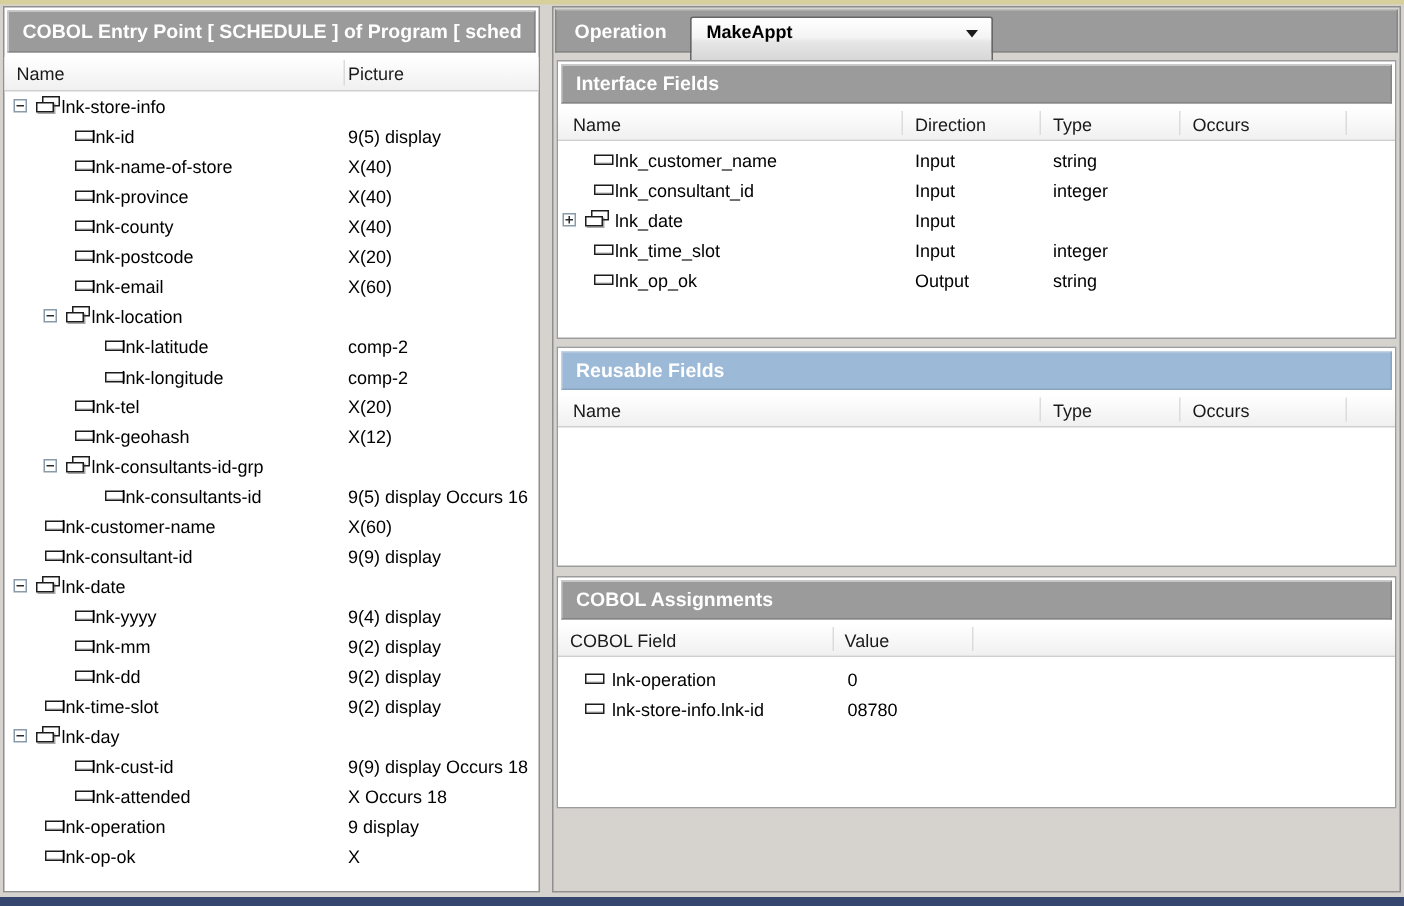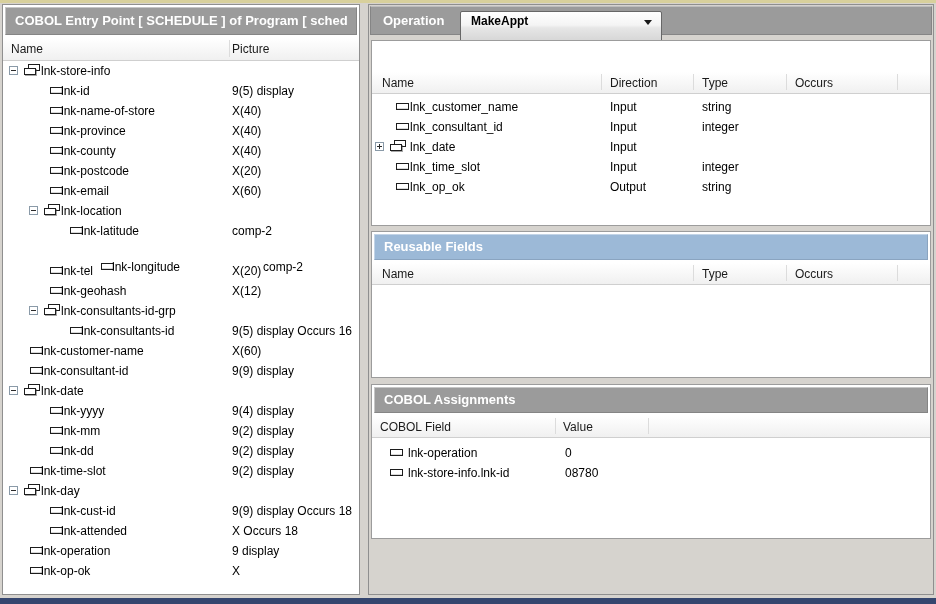--- a/index.html
+++ b/index.html
@@ -127,21 +127,21 @@
             <div class="g-back"></div>
             <div class="g-front"></div>
           </div>
           <div class="lbl" style="left: 58px;">lnk-location</div>
         </div>
         <div class="trow" style="top: 160px;">
           <div class="licon" style="left: 67px;"></div>
           <div class="lbl" style="left: 78px;">lnk-latitude</div>
           <div class="lbl" style="left: 229px;">comp-2</div>
         </div>
-        <div class="trow" style="top: 196px; margin-left: 31px;">
+        <div class="trow" style="top: 181px;">
           <div class="licon" style="left: 67px;"></div>
           <div class="lbl" style="left: 78px;">lnk-longitude</div>
           <div class="lbl" style="left: 229px;">comp-2</div>
         </div>
         <div class="trow" style="top: 200px;">
           <div class="licon" style="left: 47px;"></div>
           <div class="lbl" style="left: 58px;">lnk-tel</div>
           <div class="lbl" style="left: 229px;">X(20)</div>
         </div>
         <div class="trow" style="top: 220px;">
@@ -240,20 +240,21 @@
   <div id="right-panel" class="panel">
     <div class="opbar">
       <div class="op-label">Operation</div>
       <div class="combobox">
         <div class="combo-value">MakeAppt</div>
         <div class="combo-arrow"></div>
       </div>
     </div>
 
     <div class="section" id="sec-if">
+      <div class="titlebar sect">Interface Fields</div>
       <div class="colhead sect-colhead">
         <div class="ct" style="left:10px">Name</div>
         <div class="ct" style="left:238px">Direction</div>
         <div class="ct" style="left:330px">Type</div>
         <div class="ct" style="left:423px">Occurs</div>
         <div class="sep" style="left:229px"></div>
         <div class="sep" style="left:321px"></div>
         <div class="sep" style="left:414px"></div>
         <div class="sep" style="left:525px"></div>
       </div>

